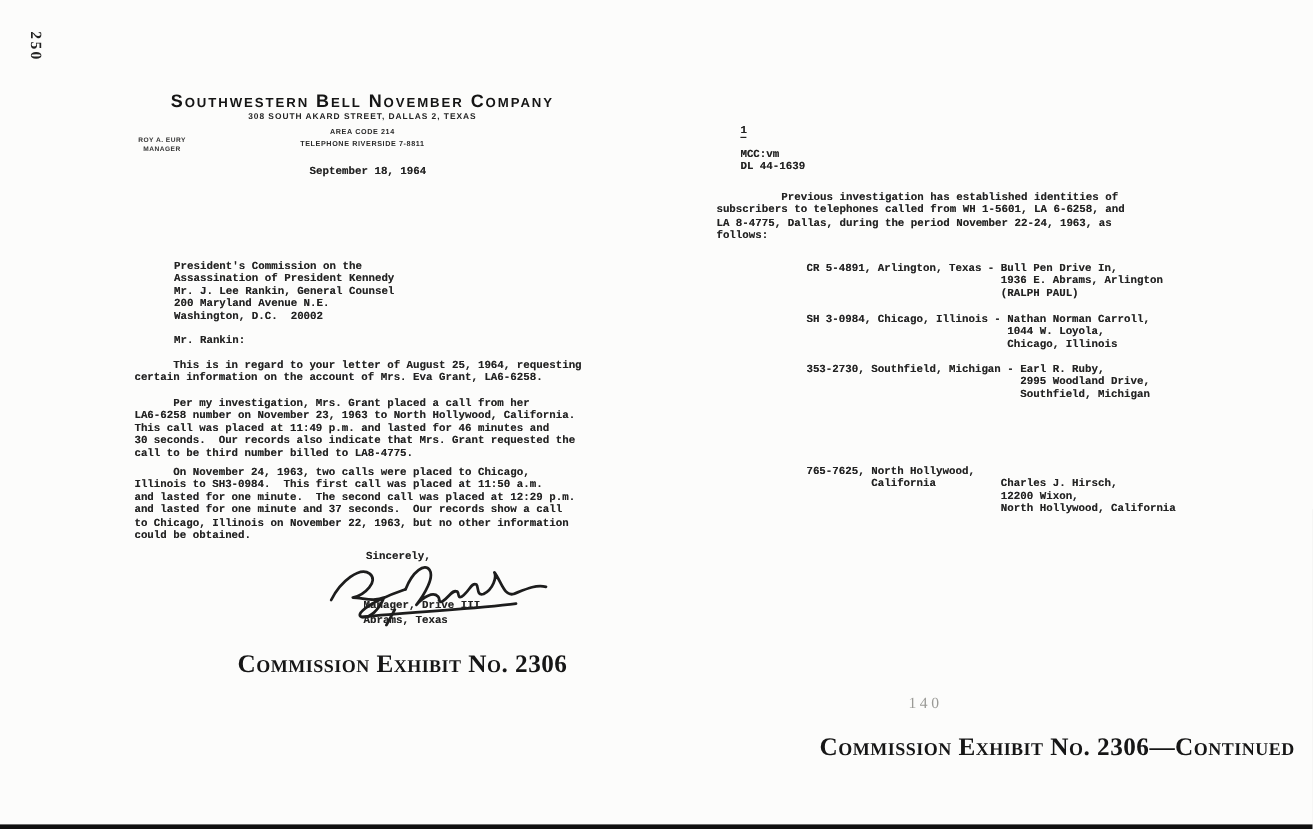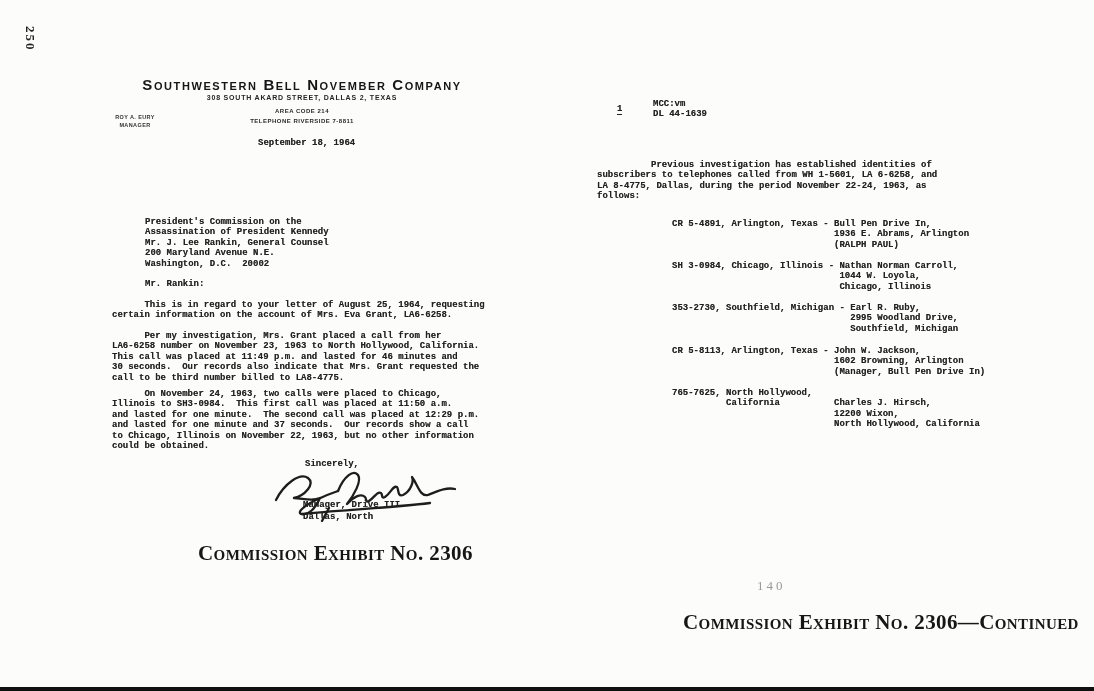--- a/index.html
+++ b/index.html
@@ -152,52 +152,49 @@
 
     <svg class="abs sig-svg" style="left:272px;top:466px;" width="188" height="56" viewBox="0 0 188 56">
       <path d="M4 34 C12 18 28 6 36 12 C44 18 32 30 22 32 C30 32 40 36 48 32 C44 42 36 50 29 48 C25 46 32 40 44 34 C52 30 60 27 66 25"></path>
       <path d="M66 25 C72 10 82 3 86 9 C90 15 82 29 75 38 C81 31 89 27 93 31 C95 33 93 37 97 35 C103 31 105 25 109 27 C111 29 109 33 113 31 C119 27 121 19 125 21 C127 23 125 31 131 29 C139 25 142 15 140 11 C146 19 148 31 156 29 C166 25 174 21 183 23"></path>
       <path d="M30 48 C70 44 118 42 158 37"></path>
       <path d="M57 42 L50 55"></path>
     </svg>
 
     <pre class="abs mono" style="left:303px;top:500px;">Manager, Drive III</pre>
 
-    <pre class="abs mono" style="left:303px;top:512px;">Dallas, North</pre>
+    <pre class="abs mono" style="left:303px;top:512px;">Abrams, Texas</pre>
 
     <div class="abs caption" style="left:198px;top:541px;">Commission Exhibit No. 2306</div>
   </div>
 
   <div class="abs" style="left:547px;top:0;width:547px;height:691px;">
 
     <pre class="abs mono underlined" style="left:70px;top:104px;">1</pre>
 
-    <pre class="abs mono" style="left:70px;top:99px;margin-left:36px;">MCC:vm
+    <pre class="abs mono" style="left:70px;top:124px;">MCC:vm
 DL 44-1639</pre>
 
     <pre class="abs mono" style="left:50px;top:160px;">          Previous investigation has established identities of
 subscribers to telephones called from WH 1-5601, LA 6-6258, and
 LA 8-4775, Dallas, during the period November 22-24, 1963, as
 follows:</pre>
 
     <pre class="abs mono" style="left:125px;top:219px;">CR 5-4891, Arlington, Texas - Bull Pen Drive In,
                               1936 E. Abrams, Arlington
                               (RALPH PAUL)</pre>
 
     <pre class="abs mono" style="left:125px;top:261px;">SH 3-0984, Chicago, Illinois - Nathan Norman Carroll,
                                1044 W. Loyola,
                                Chicago, Illinois</pre>
 
     <pre class="abs mono" style="left:125px;top:303px;">353-2730, Southfield, Michigan - Earl R. Ruby,
                                  2995 Woodland Drive,
                                  Southfield, Michigan</pre>
 
-    <pre class="abs mono" style="left:125px;top:346px;">CR 5-8113, Arlington, Texas - John W. Jackson,
-                              1602 Browning, Arlington
-                              (Manager, Bull Pen Drive In)</pre>
 
     <pre class="abs mono" style="left:125px;top:388px;">765-7625, North Hollywood,
           California          Charles J. Hirsch,
                               12200 Wixon,
                               North Hollywood, California</pre>
 
     <div class="abs stamp" style="left:210px;top:578px;">140</div>
 
     <div class="abs caption" style="left:136px;top:610px;">Commission Exhibit No. 2306—Continued</div>
   </div>

